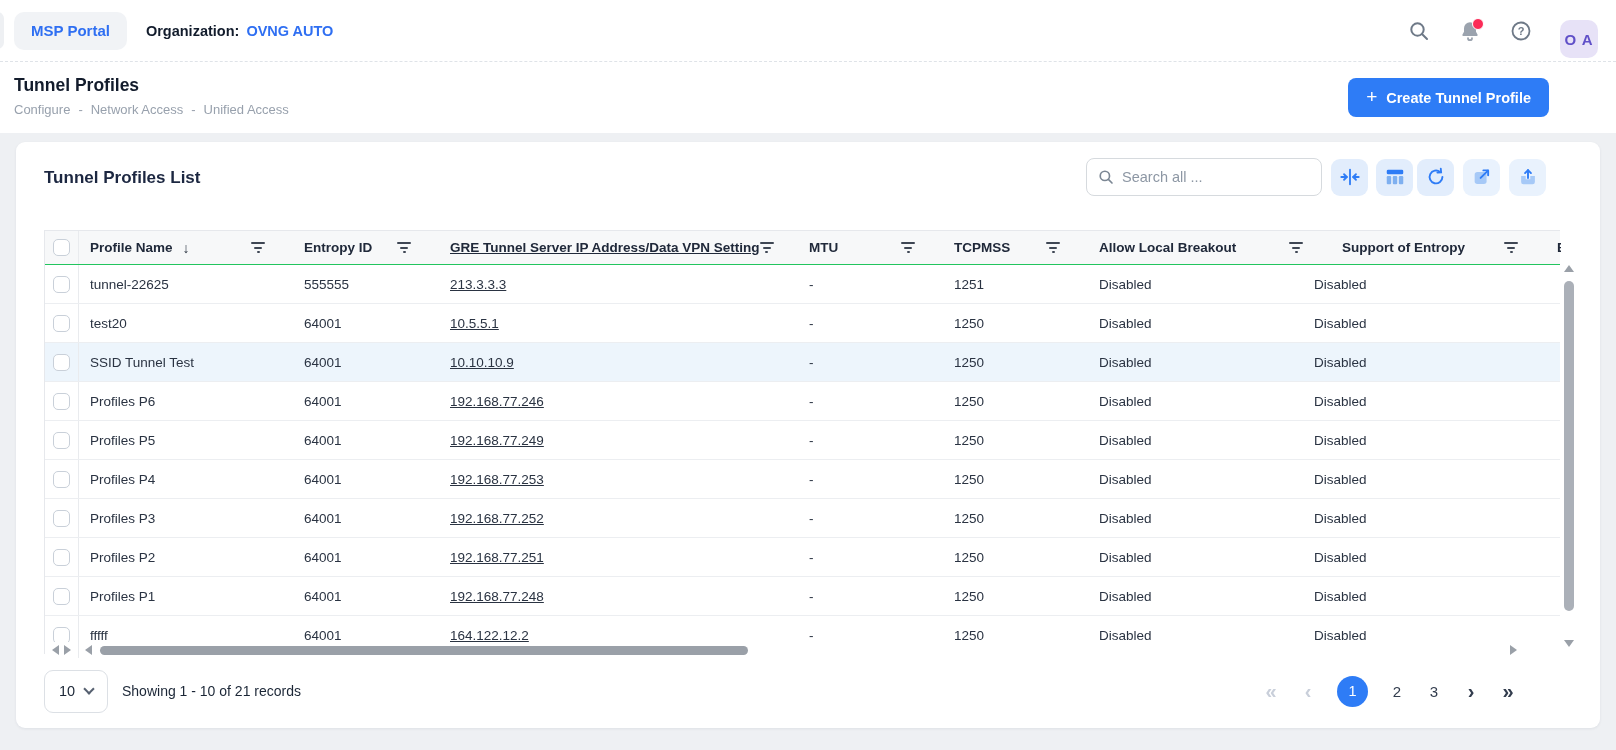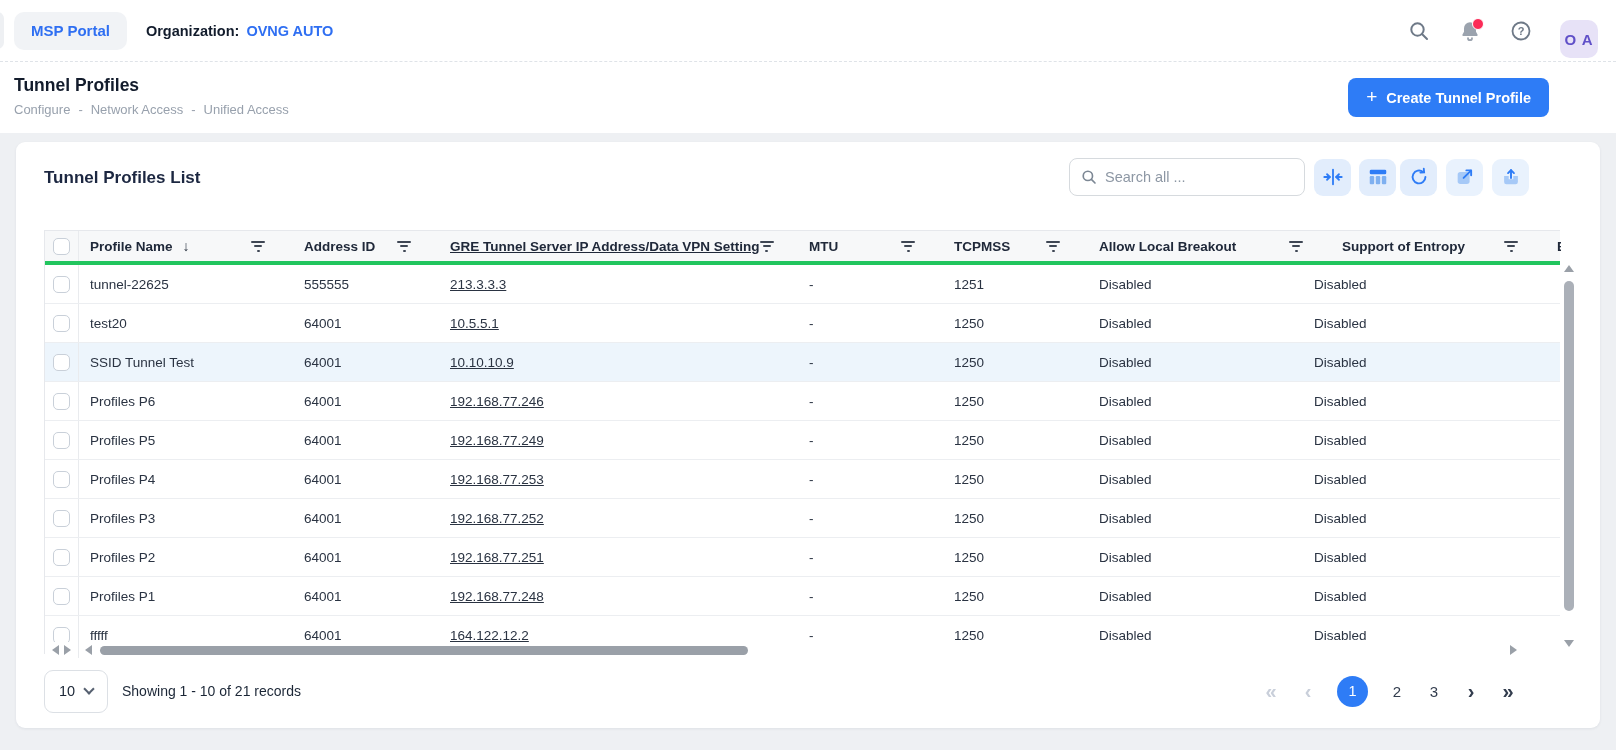--- a/index.html
+++ b/index.html
@@ -23,32 +23,32 @@
   .page-title { position:absolute; left:14px; top:13px; font-size:17.5px; font-weight:700; color:#131c2c; }
   .breadcrumb { position:absolute; left:14px; top:40px; font-size:13px; color:#98a1ad; }
   .breadcrumb .sep { margin:0 8px; }
   .create-btn { position:absolute; right:67px; top:16px; height:39px; padding:0 18px; background:#2e7cf6; border:none; border-radius:8px; color:#fff; font-family:inherit; font-size:14.5px; font-weight:600; display:flex; align-items:center; gap:9px; cursor:pointer; }
   .create-btn .plus { font-size:19px; font-weight:400; margin-top:-2px; }
 
   
   .content { position:relative; height:617px; }
   .card { position:absolute; left:16px; top:9px; width:1584px; height:586px; background:#fff; border-radius:9px; box-shadow:0 1px 3px rgba(20,30,50,.07); }
   .card-title { position:absolute; left:28px; top:26px; font-size:17px; font-weight:700; color:#1c2741; }
-  .toolbar { position:absolute; right:71px; top:16px; display:flex; align-items:center; }
+  .toolbar { position:absolute; right:54px; top:16px; display:flex; align-items:center; }
   .search-box { width:236px; height:38px; border:1px solid #d6dade; border-radius:8px; display:flex; align-items:center; padding:0 10px; background:#fff; }
   .search-box input { border:none; outline:none; flex:1; font-family:inherit; font-size:14.5px; color:#283142; margin-left:7px; background:transparent; }
   .search-box input::placeholder { color:#8d97a4; }
   .tool-btn { width:37px; height:37px; border:none; border-radius:9px; background:#e2edfc; margin-left:9px; display:flex; align-items:center; justify-content:center; cursor:pointer; }
   .tool-btn.lt { background:#e9f2fd; }
   .tool-btn:nth-child(3) { margin-left:8px; }
   .tool-btn:nth-child(4) { margin-left:4px; }
 
   
   .table-wrap { position:absolute; left:28px; top:88px; width:1516px; height:424px; border-top:1px solid #e6e8ec; border-left:1px solid #e6e8ec; }
-  .thead { display:flex; height:34px; background:#f7f8f9; border-bottom:4px solid #22c55e; }
+  .thead { display:flex; height:34px; background:#f7f8f9; border-bottom:1px solid #22c55e; }
   .th { display:flex; align-items:center; font-size:13.5px; font-weight:700; color:#20293a; padding:0 28px 0 11px; overflow:hidden; white-space:nowrap; }
   .th .flt { margin-left:auto; }
   .sort-arrow { margin-left:10px; font-size:14px; color:#2b3442; font-weight:400; }
   .flt { display:inline-flex; flex-direction:column; align-items:center; gap:2.5px; }
   .flt i { display:block; height:2px; background:#3f4754; border-radius:1px; }
   .flt i:nth-child(1){ width:14px; } .flt i:nth-child(2){ width:8px; } .flt i:nth-child(3){ width:3px; }
   .trow { display:flex; height:39px; align-items:center; border-bottom:1px solid #eceef1; background:#fff; }
   .trow.hl { background:#edf5fc; }
   .td { font-size:13.5px; color:#2a3342; padding:0 11px; overflow:hidden; white-space:nowrap; }
   .c0 { width:34px; flex:none; display:flex; align-items:center; justify-content:center; border-right:1px solid #e9ebee; align-self:stretch; padding:0; }
@@ -188,21 +188,21 @@
             <div class="th c1">
               <span>Profile Name</span>
               <span class="sort-arrow">↓</span>
               <span class="flt">
                 <i></i>
                 <i></i>
                 <i></i>
               </span>
             </div>
             <div class="th c2">
-              <span>Address ID</span>
+              <span>Entropy ID</span>
               <span class="flt">
                 <i></i>
                 <i></i>
                 <i></i>
               </span>
             </div>
             <div class="th c3">
               <span>GRE Tunnel Server IP Address/Data VPN Setting</span>
               <span class="flt">
                 <i></i>

